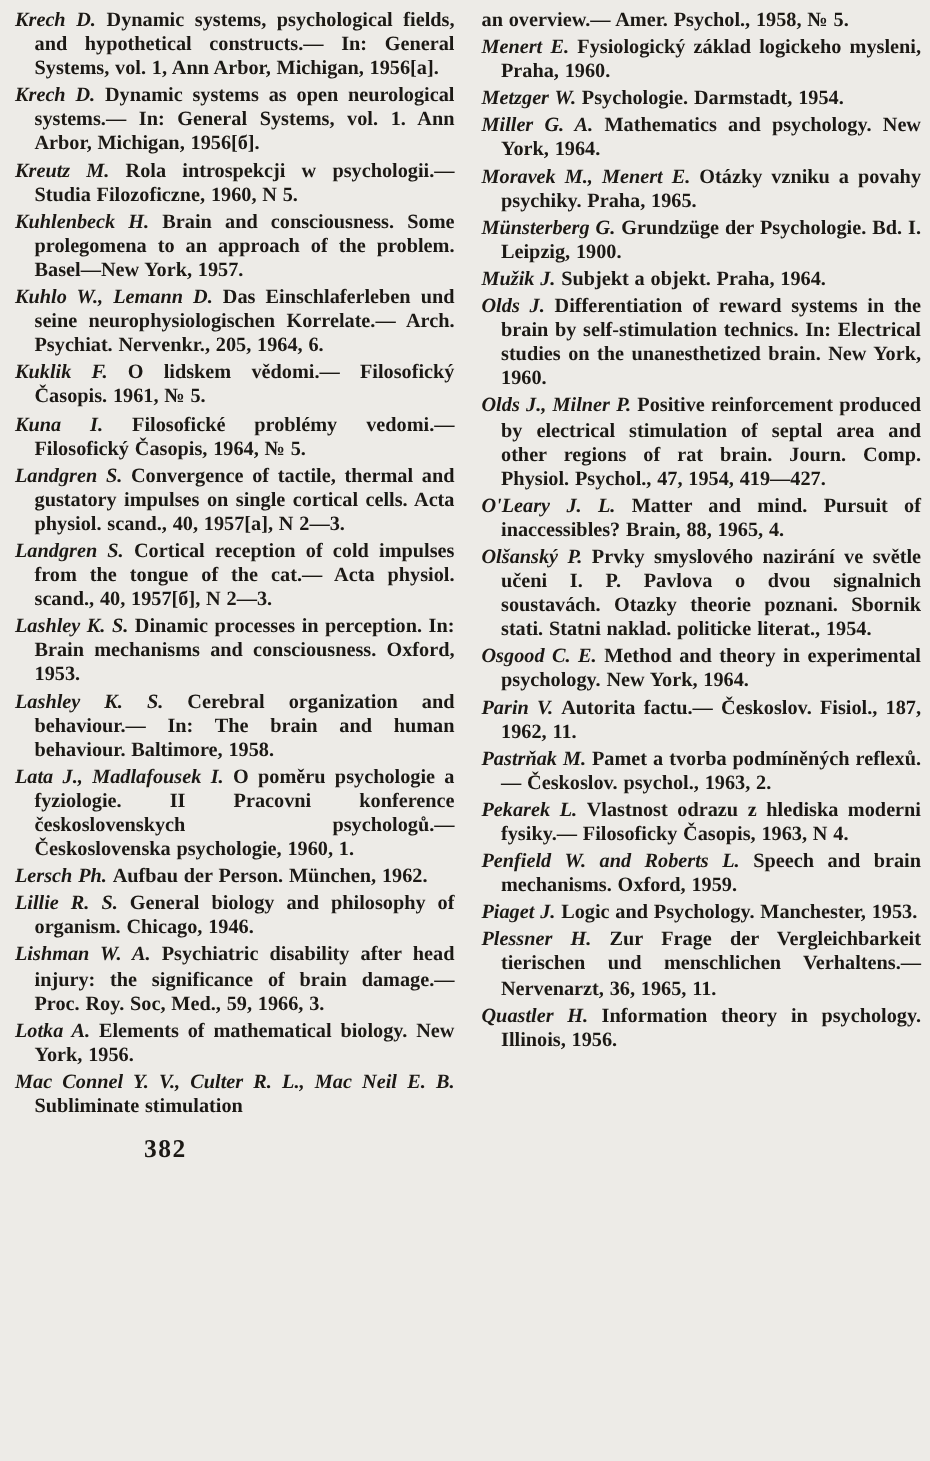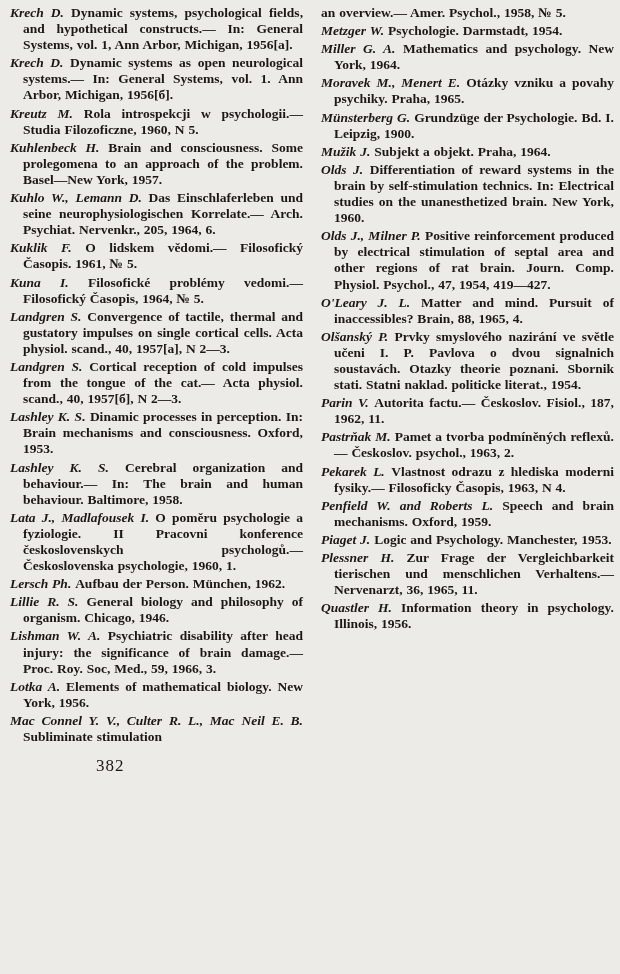--- a/index.html
+++ b/index.html
@@ -35,21 +35,21 @@
     font-weight: 600;
     word-spacing: 0.5px;
   }
   .author {
     font-style: italic;
     font-weight: 600;
   }
   .page-number {
     margin: 9px 0 0 86px;
     font-size: 17px;
-    font-weight: 400;
+    font-weight: 700;
     letter-spacing: 1px;
   }
 </style>
 </head>
 <body>
 
 <div class="page">
   <div class="columns">
     <div class="column">
   <p class="entry"><i class="author">Krech D. </i><span class="entry-text">Dynamic systems, psychological fields, and hypothetical constructs.— In: General Systems, vol. 1, Ann Arbor, Michigan, 1956[a].</span></p>
@@ -83,20 +83,21 @@
 
   <p class="entry"><i class="author">Lishman W. A. </i><span class="entry-text">Psychiatric disability after head injury: the significance of brain damage.— Proc. Roy. Soc, Med., 59, 1966, 3.</span></p>
 
   <p class="entry"><i class="author">Lotka A. </i><span class="entry-text">Elements of mathematical biology. New York, 1956.</span></p>
 
   <p class="entry"><i class="author">Mac Connel Y. V., Culter R. L., Mac Neil E. B. </i><span class="entry-text">Subliminate stimulation</span></p>
 </div>
     <div class="column">
   <p class="entry"><span class="entry-text">an overview.— Amer. Psychol., 1958, № 5.</span></p>
 
+  <p class="entry"><i class="author">Menert E. </i><span class="entry-text">Fysiologický základ logickeho mysleni, Praha, 1960.</span></p>
 
 
   <p class="entry"><i class="author">Metzger W. </i><span class="entry-text">Psychologie. Darmstadt, 1954.</span></p>
 
   <p class="entry"><i class="author">Miller G. A. </i><span class="entry-text">Mathematics and psychology. New York, 1964.</span></p>
 
   <p class="entry"><i class="author">Moravek M., Menert E. </i><span class="entry-text">Otázky vzniku a povahy psychiky. Praha, 1965.</span></p>
 
   <p class="entry"><i class="author">Münsterberg G. </i><span class="entry-text">Grundzüge der Psychologie. Bd. I. Leipzig, 1900.</span></p>
 
@@ -104,20 +105,21 @@
 
 
   <p class="entry"><i class="author">Olds J. </i><span class="entry-text">Differentiation of reward systems in the brain by self-stimulation technics. In: Electrical studies on the unanesthetized brain. New York, 1960.</span></p>
 
   <p class="entry"><i class="author">Olds J., Milner P. </i><span class="entry-text">Positive reinforcement produced by electrical stimulation of septal area and other regions of rat brain. Journ. Comp. Physiol. Psychol., 47, 1954, 419—427.</span></p>
 
   <p class="entry"><i class="author">O'Leary J. L. </i><span class="entry-text">Matter and mind. Pursuit of inaccessibles? Brain, 88, 1965, 4.</span></p>
 
   <p class="entry"><i class="author">Olšanský P. </i><span class="entry-text">Prvky smyslového nazirání ve světle učeni I. P. Pavlova o dvou signalnich soustavách. Otazky theorie poznani. Sbornik stati. Statni naklad. politicke literat., 1954.</span></p>
 
+  <p class="entry"><i class="author">Osgood C. E. </i><span class="entry-text">Method and theory in experimental psychology. New York, 1964.</span></p>
 
   <p class="entry"><i class="author">Parin V. </i><span class="entry-text">Autorita factu.— Českoslov. Fisiol., 187, 1962, 11.</span></p>
 
   <p class="entry"><i class="author">Pastrňak M. </i><span class="entry-text">Pamet a tvorba podmíněných reflexů.— Českoslov. psychol., 1963, 2.</span></p>
 
   <p class="entry"><i class="author">Pekarek L. </i><span class="entry-text">Vlastnost odrazu z hlediska moderni fysiky.— Filosoficky Časopis, 1963, N 4.</span></p>
 
   <p class="entry"><i class="author">Penfield W. and Roberts L. </i><span class="entry-text">Speech and brain mechanisms. Oxford, 1959.</span></p>
 
   <p class="entry"><i class="author">Piaget J. </i><span class="entry-text">Logic and Psychology. Manchester, 1953.</span></p>

